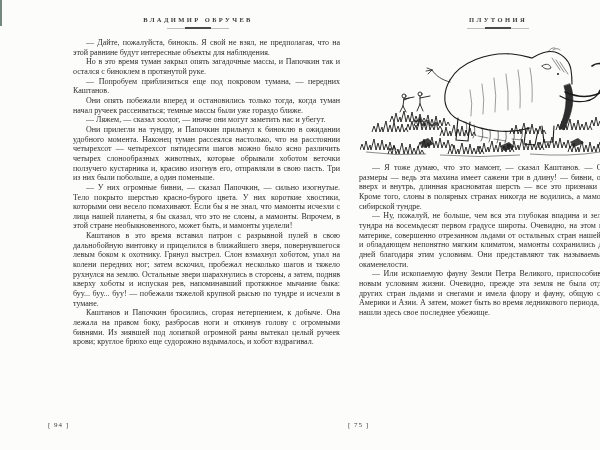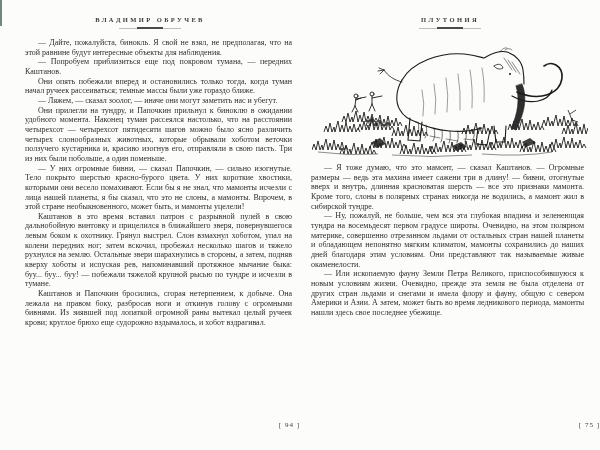--- a/index.html
+++ b/index.html
@@ -6,21 +6,21 @@
   body{
     width:600px;height:450px;position:relative;overflow:hidden;
     background:#fcfcfa;
     font-family:"Liberation Serif","DejaVu Serif",serif;
     color:#2d2d2d;
   }
   .edge-accent{
     position:absolute;left:0;top:0;width:2px;height:26px;
     background:#5b7265;opacity:.85;
   }
-  .page{position:absolute;top:0;height:450px;width:300px;}
+  .page{position:absolute;top:0;height:450px;width:300px;margin-left:48px;}
   .page-left{left:0;}
   .page-right{left:300px;}
   .running-head{
     position:absolute;top:16px;left:0;right:0;text-align:center;
     font-size:6.5px;font-weight:bold;letter-spacing:2.4px;color:#3b3b3b;
     white-space:nowrap;
   }
   .head-rule{
     position:absolute;top:27px;left:50%;transform:translateX(-50%);
     width:62px;height:3px;
@@ -29,41 +29,42 @@
   .head-rule .thick{position:absolute;top:0;left:50%;transform:translateX(-50%);width:26px;height:2.4px;background:#4a4a4a;}
   .text-col{
     position:absolute;text-align:justify;
     font-size:8px;line-height:9.65px;
     hyphens:auto;-webkit-hyphens:auto;
   }
   .page-left .text-col{left:25px;width:267px;top:38px;}
   .page-right .text-col{left:11px;width:273px;top:163px;}
   .text-col p{margin:0;text-indent:13px;}
   .pagenum{
-    position:absolute;bottom:21px;left:0;right:0;text-align:right;
+    position:absolute;bottom:21px;left:0;right:0;text-align:left;
     font-size:7px;letter-spacing:1px;color:#3b3b3b;
   }
   .illustration{
     position:absolute;left:12px;top:40px;width:276px;height:118px;
   }
   .illustration svg{display:block;width:276px;height:118px;}
 </style>
 </head>
 <body>
 
 <div class="edge-accent"></div>
 
 <div class="page page-left">
   <div class="running-head">ВЛАДИМИР ОБРУЧЕВ</div>
   <div class="head-rule">
     <div class="thin"></div>
     <div class="thick"></div>
   </div>
   <div class="text-col">
     <p>— Дайте, пожалуйста, бинокль. Я свой не взял, не предполагая, что на этой равнине будут интересные объекты для наблюдения.</p>
+    <p>Но в это время туман закрыл опять загадочные массы, и Папочкин так и остался с биноклем в протянутой руке.</p>
     <p>— Попробуем приблизиться еще под покровом тумана, — передних Каштанов.</p>
     <p>Они опять побежали вперед и остановились только тогда, когда туман начал ручеек рассеиваться; темные массы были уже гораздо ближе.</p>
     <p>— Ляжем, — сказал зоолог, — иначе они могут заметить нас и убегут.</p>
     <p>Они прилегли на тундру, и Папочкин прильнул к биноклю в ожидании удобного момента. Наконец туман рассеялся настолько, что на расстоянии четырехсот — четырехсот пятидесяти шагов можно было ясно различить четырех слонообразных животных, которые обрывали хоботом веточки ползучего кустарника и, красиво изогнув его, отправляли в свою пасть. Три из них были побольше, а один поменьше.</p>
     <p>— У них огромные бивни, — сказал Папочкин, — сильно изогнутые. Тело покрыто шерстью красно-бурого цвета. У них короткие хвостики, которыми они весело помахивают. Если бы я не знал, что мамонты исчезли с лица нашей планеты, я бы сказал, что это не слоны, а мамонты. Впрочем, в этой стране необыкновенного, может быть, и мамонты уцелели!</p>
     <p>Каштанов в это время вставил патрон с разрывной пулей в свою дальнобойную винтовку и прицелился в ближайшего зверя, повернувшегося левым боком к охотнику. Грянул выстрел. Слон взмахнул хоботом, упал на колени передних ног; затем вскочил, пробежал несколько шагов и тяжело рухнулся на землю. Остальные звери шарахнулись в стороны, а затем, подняв кверху хоботы и испуская рев, напоминавший протяжное мычание быка: буу... буу... буу! — побежали тяжелой крупной рысью по тундре и исчезли в тумане.</p>
     <p>Каштанов и Папочкин бросились, сгорая нетерпением, к добыче. Она лежала на правом боку, разбросав ноги и откинув голову с огромными бивнями. Из зиявшей под лопаткой огромной раны вытекал целый ручеек крови; круглое брюхо еще судорожно вздымалось, и хобот вздрагивал.</p>
   </div>
   <div class="pagenum">[ 94 ]</div>
 </div>

